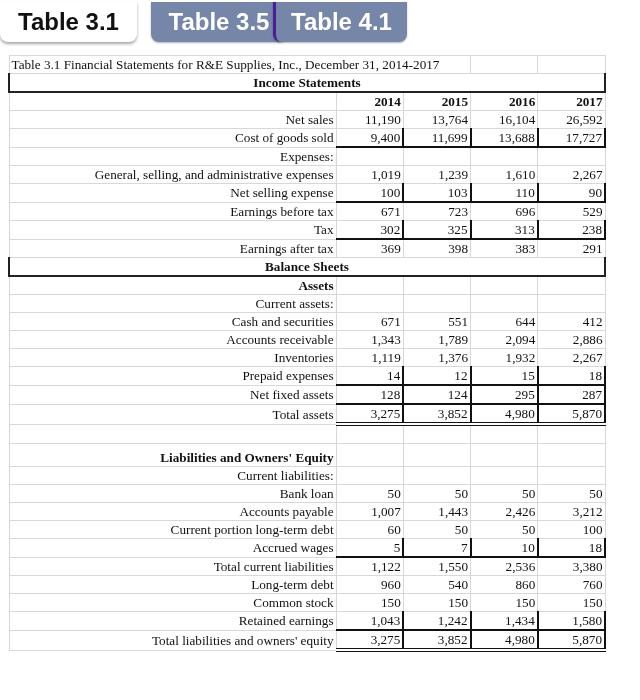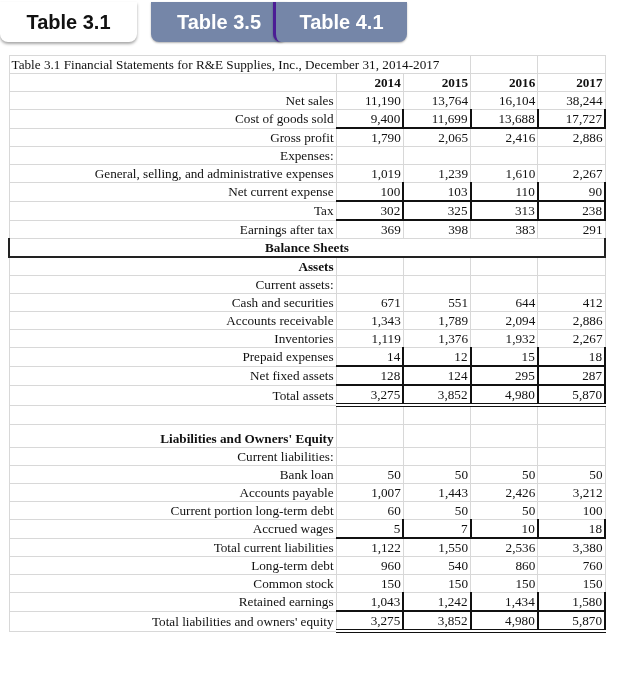--- a/index.html
+++ b/index.html
@@ -1,20 +1,20 @@
 <!DOCTYPE html>
 <html><head>
 <meta charset="utf-8">
 <style>
   html, body { margin:0; padding:0; background:#ffffff; }
   body { width:640px; height:700px; position:relative; overflow:hidden; font-family:"Liberation Serif", serif; color:#111; }
 
   .tabbar { position:absolute; left:0; top:0; width:640px; height:44px; }
   .tab { position:absolute; top:2px; height:40px; display:flex; align-items:center; justify-content:center;
-         font-family:"Liberation Sans", sans-serif; font-weight:bold; font-size:20px; cursor:pointer; box-sizing:border-box; }
+         font-family:"Liberation Sans", sans-serif; font-weight:bold; font-size:24px; cursor:pointer; box-sizing:border-box; }
   .tab.active { left:0; width:137px; background:#ffffff; color:#111; border-radius:0 0 8px 8px;
                 box-shadow:0 2px 3px rgba(0,0,0,0.35); }
   .tab.inactive { background:#7586a8; color:#ffffff; border-radius:0 0 8px 8px; box-shadow:0 1px 2px rgba(0,0,0,0.3); }
   .tab.t2 { left:151px; width:136px; }
   .tab.t3 { left:273px; width:134px; border-left:3px solid #4c1d95; }
 
   .sheet { position:absolute; left:8px; top:55px; width:598px; }
   table { border-collapse:collapse; width:598px; table-layfont:fixed; table-layout:fixed; font-size:13.2px; }
   td { height:17px; padding:0 2px; border:1px solid #d8d8d8; line-height:17px; white-space:nowrap; overflow:hidden; }
   td.num { text-align:right; }
@@ -51,69 +51,72 @@
         <col class="c3">
         <col class="c4">
         <col class="c5">
       </colgroup>
     <tbody>
       <tr>
         <td colspan="4" class="title-cell">Table 3.1 Financial Statements for R&amp;E Supplies, Inc., December 31, 2014-2017</td>
         <td></td>
         <td></td>
       </tr>
+      <tr class="section">
+        <td colspan="6" class="sec">Income Statements</td>
+      </tr>
       <tr class="hdr">
         <td class="lbl" colspan="2"></td>
         <td class="num">2014</td>
         <td class="num">2015</td>
         <td class="num">2016</td>
         <td class="num">2017</td>
 
       </tr>
     <tr>
           <td class="lbl" colspan="2">Net sales</td>
           <td class="num">11,190</td>
           <td class="num">13,764</td>
           <td class="num">16,104</td>
-          <td class="num">38,244</td>
+          <td class="num">26,592</td>
         </tr>
         <tr>
           <td class="lbl" colspan="2">Cost of goods sold</td>
           <td class="num ul ul-r">9,400</td>
           <td class="num ul ul-r">11,699</td>
           <td class="num ul ul-r">13,688</td>
           <td class="num ul ul-r">17,727</td>
         </tr>
         <tr>
-          <td class="lbl" colspan="2">Gross profit</td>
-          <td class="num">1,790</td>
-          <td class="num">2,065</td>
-          <td class="num">2,416</td>
-          <td class="num">2,886</td>
-        </tr>
-        <tr>
           <td class="lbl" colspan="2">Expenses:</td>
           <td class="num"></td>
           <td class="num"></td>
           <td class="num"></td>
           <td class="num"></td>
         </tr>
         <tr>
           <td class="lbl" colspan="2">General, selling, and administrative expenses</td>
           <td class="num">1,019</td>
           <td class="num">1,239</td>
           <td class="num">1,610</td>
           <td class="num">2,267</td>
         </tr>
         <tr>
-          <td class="lbl" colspan="2">Net current expense</td>
+          <td class="lbl" colspan="2">Net selling expense</td>
           <td class="num ul ul-r">100</td>
           <td class="num ul ul-r">103</td>
           <td class="num ul ul-r">110</td>
           <td class="num ul ul-r">90</td>
+        </tr>
+        <tr>
+          <td class="lbl" colspan="2">Earnings before tax</td>
+          <td class="num">671</td>
+          <td class="num">723</td>
+          <td class="num">696</td>
+          <td class="num">529</td>
         </tr>
         <tr>
           <td class="lbl" colspan="2">Tax</td>
           <td class="num ul ul-r">302</td>
           <td class="num ul ul-r">325</td>
           <td class="num ul ul-r">313</td>
           <td class="num ul ul-r">238</td>
         </tr>
         <tr>
           <td class="lbl" colspan="2">Earnings after tax</td>

